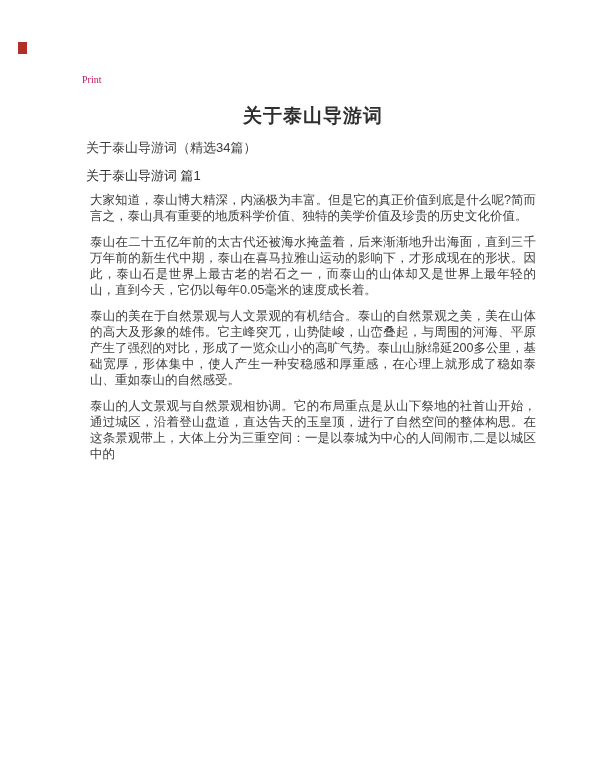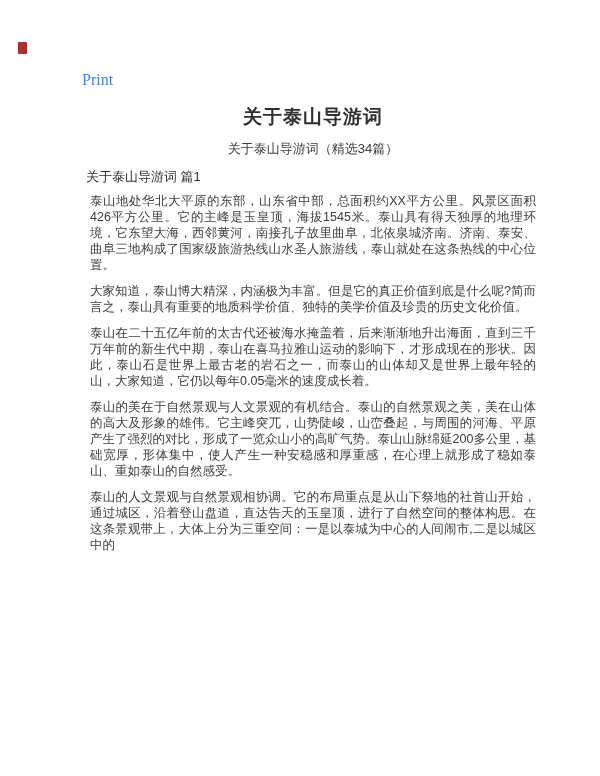--- a/index.html
+++ b/index.html
@@ -16,23 +16,23 @@
     left: 6px;
     top: 30px;
     width: 9px;
     height: 12px;
     background: #b03028;
   }
   .print-link {
     display: inline-block;
     margin: 64px 0 0 74px;
     font-family: "Liberation Serif", serif;
-    font-size: 16px;
+    font-size: 10px;
     line-height: 16px;
-    color: #3b82f6;
+    color: #be185d;
     cursor: pointer;
     text-decoration: none;
   }
   .content {
     width: 462px;
     margin-left: 74px;
   }
   .doc-title {
     margin-top: 16px;
     text-align: center;
@@ -40,21 +40,20 @@
     line-height: 24px;
     font-weight: bold;
     color: #2f2f2f;
     letter-spacing: 1px;
   }
   .doc-subtitle {
     margin-top: 12px;
     font-size: 13px;
     line-height: 16px;
     color: #3c3c3c;
-    text-align: center;
   }
   .section-heading {
     margin-top: 11px;
     font-size: 13px;
     line-height: 17px;
     font-weight: normal;
     color: #2f2f2f;
   }
   .greeting {
     margin-top: 8px;
@@ -82,23 +81,22 @@
 <div class="content">
 
   <h1 class="doc-title">关于泰山导游词</h1>
 
   <div class="doc-subtitle">关于泰山导游词（精选34篇）</div>
 
   <h2 class="section-heading">关于泰山导游词 篇1</h2>
 
 
   <div class="paragraphs">
-    <p>泰山地处华北大平原的东部，山东省中部，总面积约XX平方公里。风景区面积426平方公里。它的主峰是玉皇顶，海拔1545米。泰山具有得天独厚的地理环境，它东望大海，西邻黄河，南接孔子故里曲阜，北依泉城济南。济南、泰安、曲阜三地构成了国家级旅游热线山水圣人旅游线，泰山就处在这条热线的中心位置。</p>
     <p>大家知道，泰山博大精深，内涵极为丰富。但是它的真正价值到底是什么呢?简而言之，泰山具有重要的地质科学价值、独特的美学价值及珍贵的历史文化价值。</p>
-    <p>泰山在二十五亿年前的太古代还被海水掩盖着，后来渐渐地升出海面，直到三千万年前的新生代中期，泰山在喜马拉雅山运动的影响下，才形成现在的形状。因此，泰山石是世界上最古老的岩石之一，而泰山的山体却又是世界上最年轻的山，大家知道，它仍以每年0.05毫米的速度成长着。</p>
+    <p>泰山在二十五亿年前的太古代还被海水掩盖着，后来渐渐地升出海面，直到三千万年前的新生代中期，泰山在喜马拉雅山运动的影响下，才形成现在的形状。因此，泰山石是世界上最古老的岩石之一，而泰山的山体却又是世界上最年轻的山，直到今天，它仍以每年0.05毫米的速度成长着。</p>
     <p>泰山的美在于自然景观与人文景观的有机结合。泰山的自然景观之美，美在山体的高大及形象的雄伟。它主峰突兀，山势陡峻，山峦叠起，与周围的河海、平原产生了强烈的对比，形成了一览众山小的高旷气势。泰山山脉绵延200多公里，基础宽厚，形体集中，使人产生一种安稳感和厚重感，在心理上就形成了稳如泰山、重如泰山的自然感受。</p>
     <p>泰山的人文景观与自然景观相协调。它的布局重点是从山下祭地的社首山开始，通过城区，沿着登山盘道，直达告天的玉皇顶，进行了自然空间的整体构思。在这条景观带上，大体上分为三重空间：一是以泰城为中心的人间闹市,二是以城区中的</p>
   </div>
 
 </div>
 
 
 
 
 </body></html>

